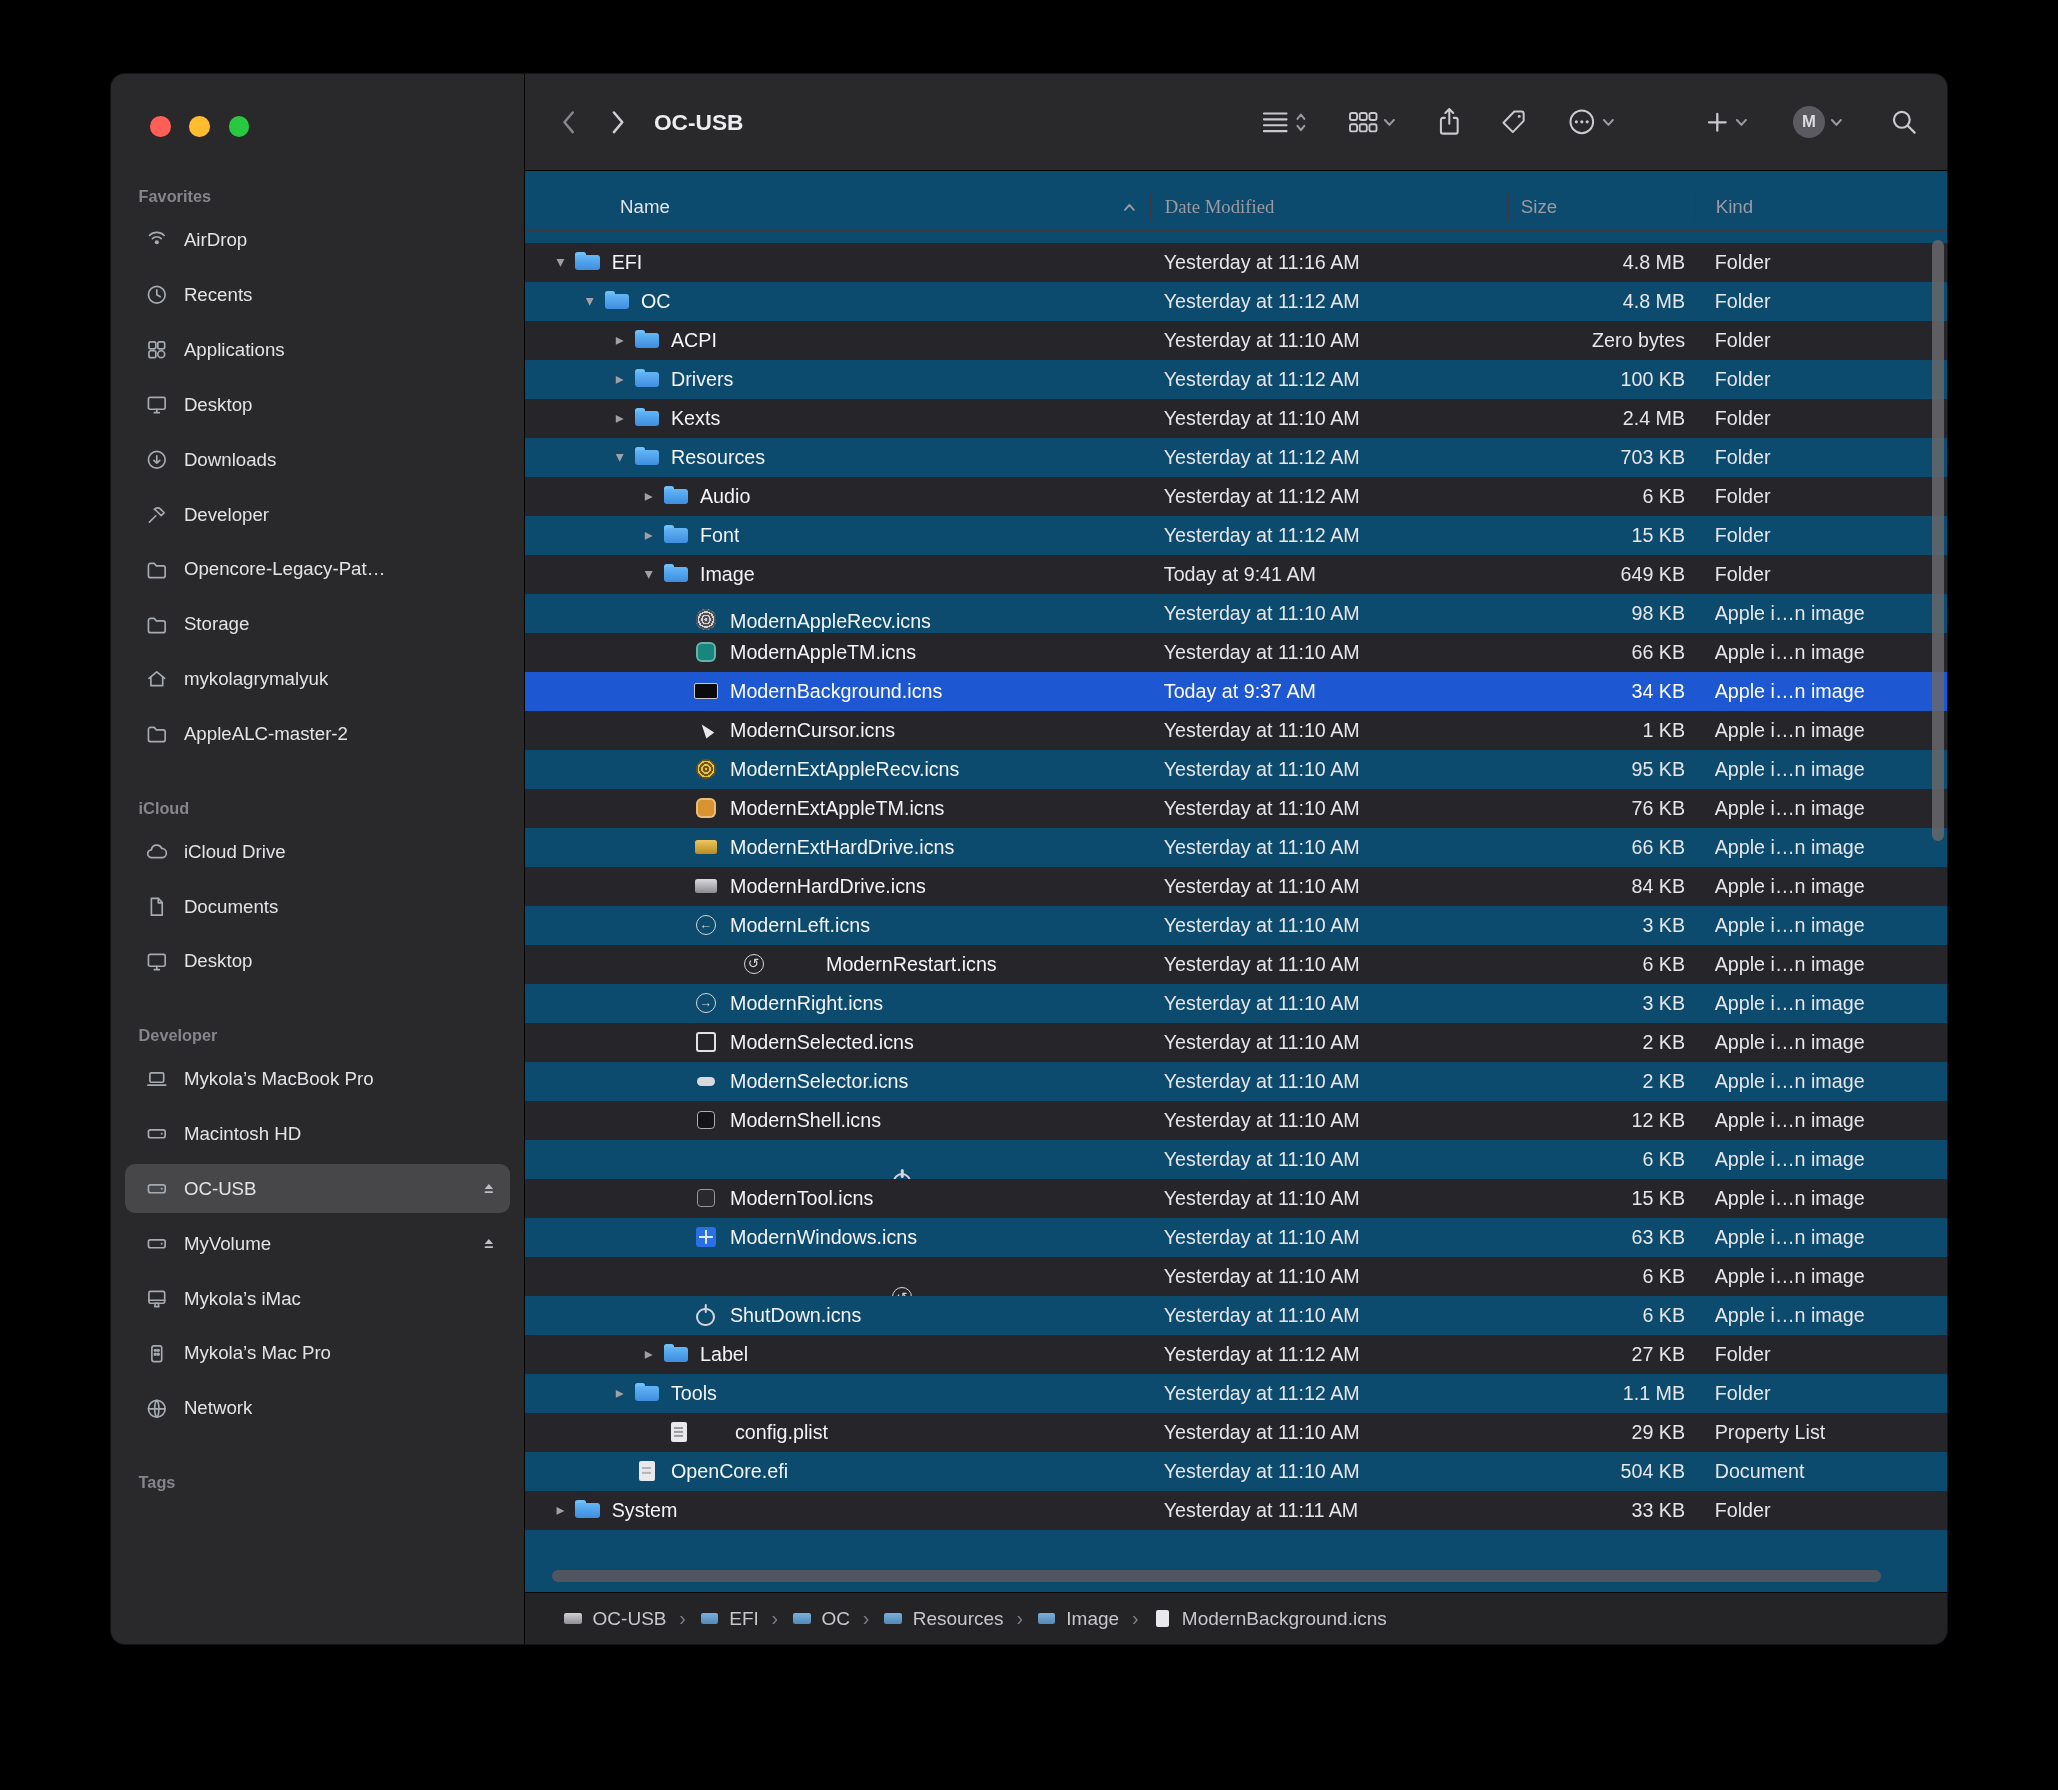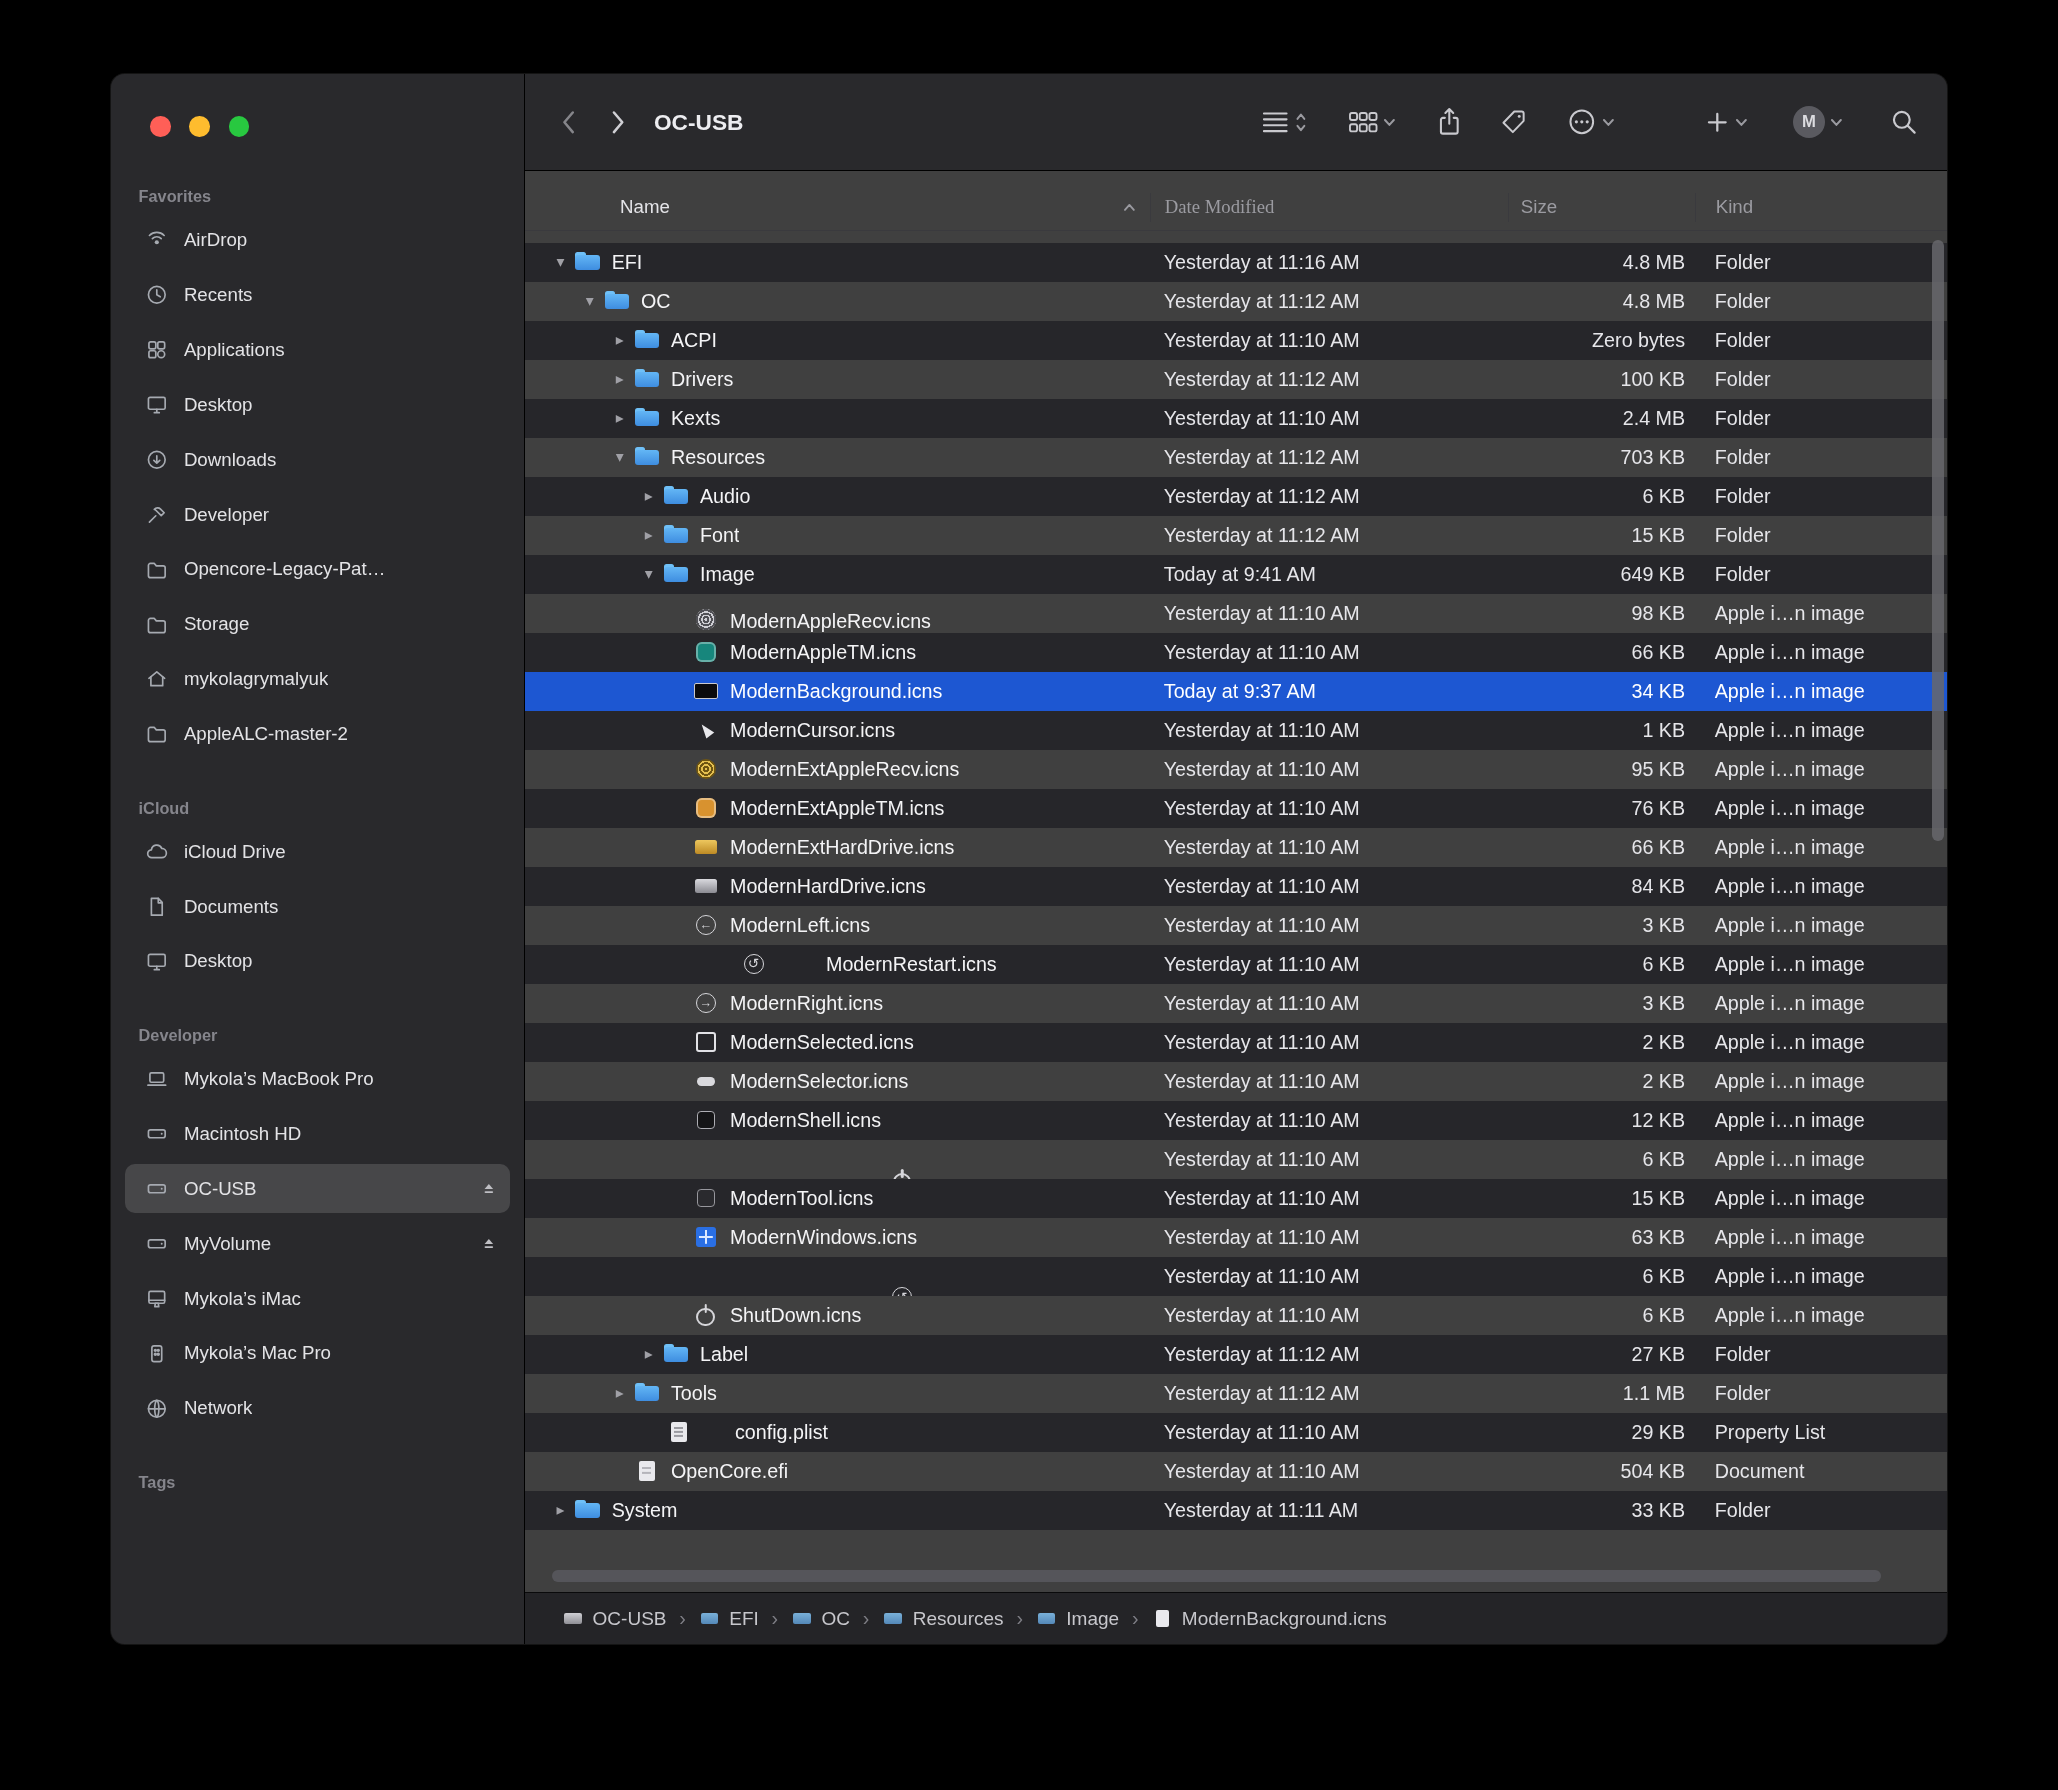--- a/index.html
+++ b/index.html
@@ -36,21 +36,21 @@
   .tb-btn{background:none;border:none;padding:0;display:flex;align-items:center;gap:4.9px;
           color:#c9c9ce;cursor:default;}
   .tb-btn svg{display:block;}
   #back-btn{color:#85858a;}
   #fwd-btn{margin-left:33px;color:#cfcfd4;}
   .title{margin:0 0 0 27.6px;font-size:22.7px;font-weight:700;color:#ededf0;}
   .tb-right{margin-left:auto;display:flex;align-items:center;}
   .m-circle{width:32.5px;height:32.5px;border-radius:50%;background:#5a5a60;color:#dcdce0;
             font-size:16.7px;font-weight:700;display:flex;align-items:center;justify-content:center;}
   
-  .listarea{flex:1;position:relative;background:#404040;min-height:0;}
+  .listarea{flex:1;position:relative;background:#0c4a6e;min-height:0;}
   .cols-header{margin:13.8px 0 0 0;height:45px;display:flex;align-items:center;
                border-bottom:1px solid #3a3a3e;font-size:18.7px;}
   .ch{box-sizing:border-box;height:29.6px;display:flex;align-items:center;color:#9b9ba1;}
   .ch-name{flex:0 0 625px;padding-left:95px;color:#e4e4e8;}
   .ch-date{flex:0 0 358px;padding-left:13.8px;border-left:1px solid #3a3a3e;font-family:Liberation Serif, serif;}
   .ch-size{flex:0 0 187px;padding-left:11.8px;border-left:1px solid #3a3a3e;}
   .ch-kind{flex:1;padding-left:19.7px;border-left:1px solid #3a3a3e;}
   .sortup{margin-left:auto;margin-right:13.8px;display:flex;}
   #rows{margin-top:11.8px;}
   .row{height:39px;display:flex;align-items:center;font-size:19.7px;color:#e6e6ea;}

